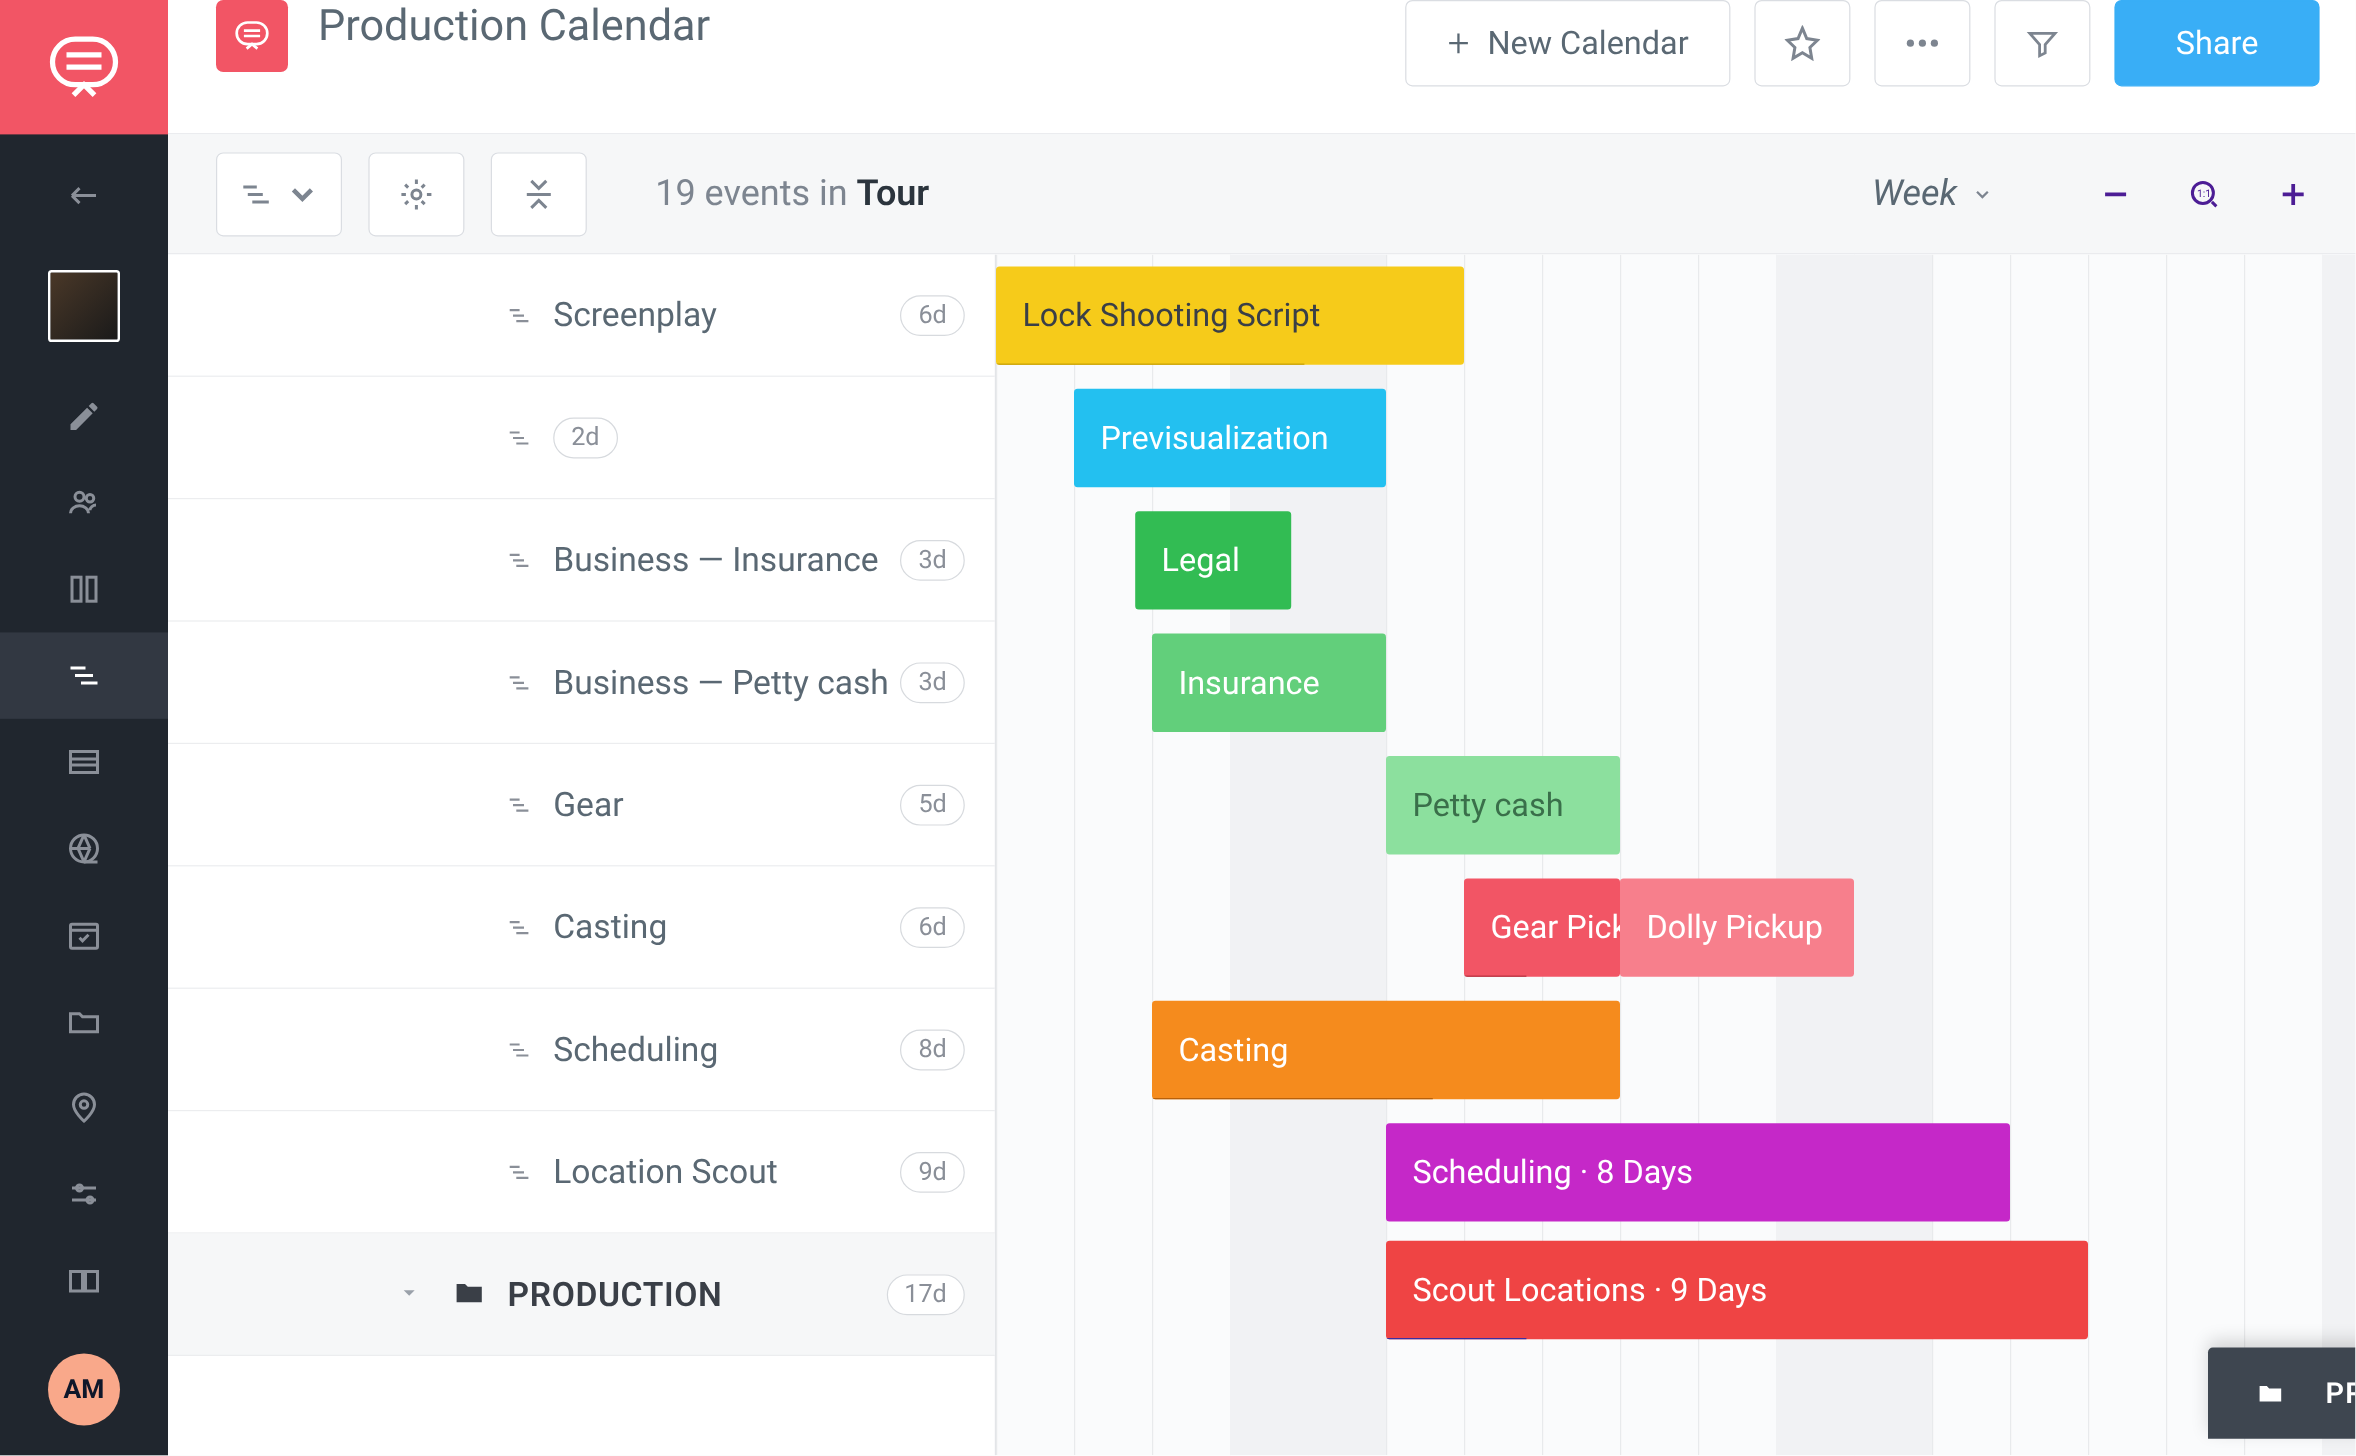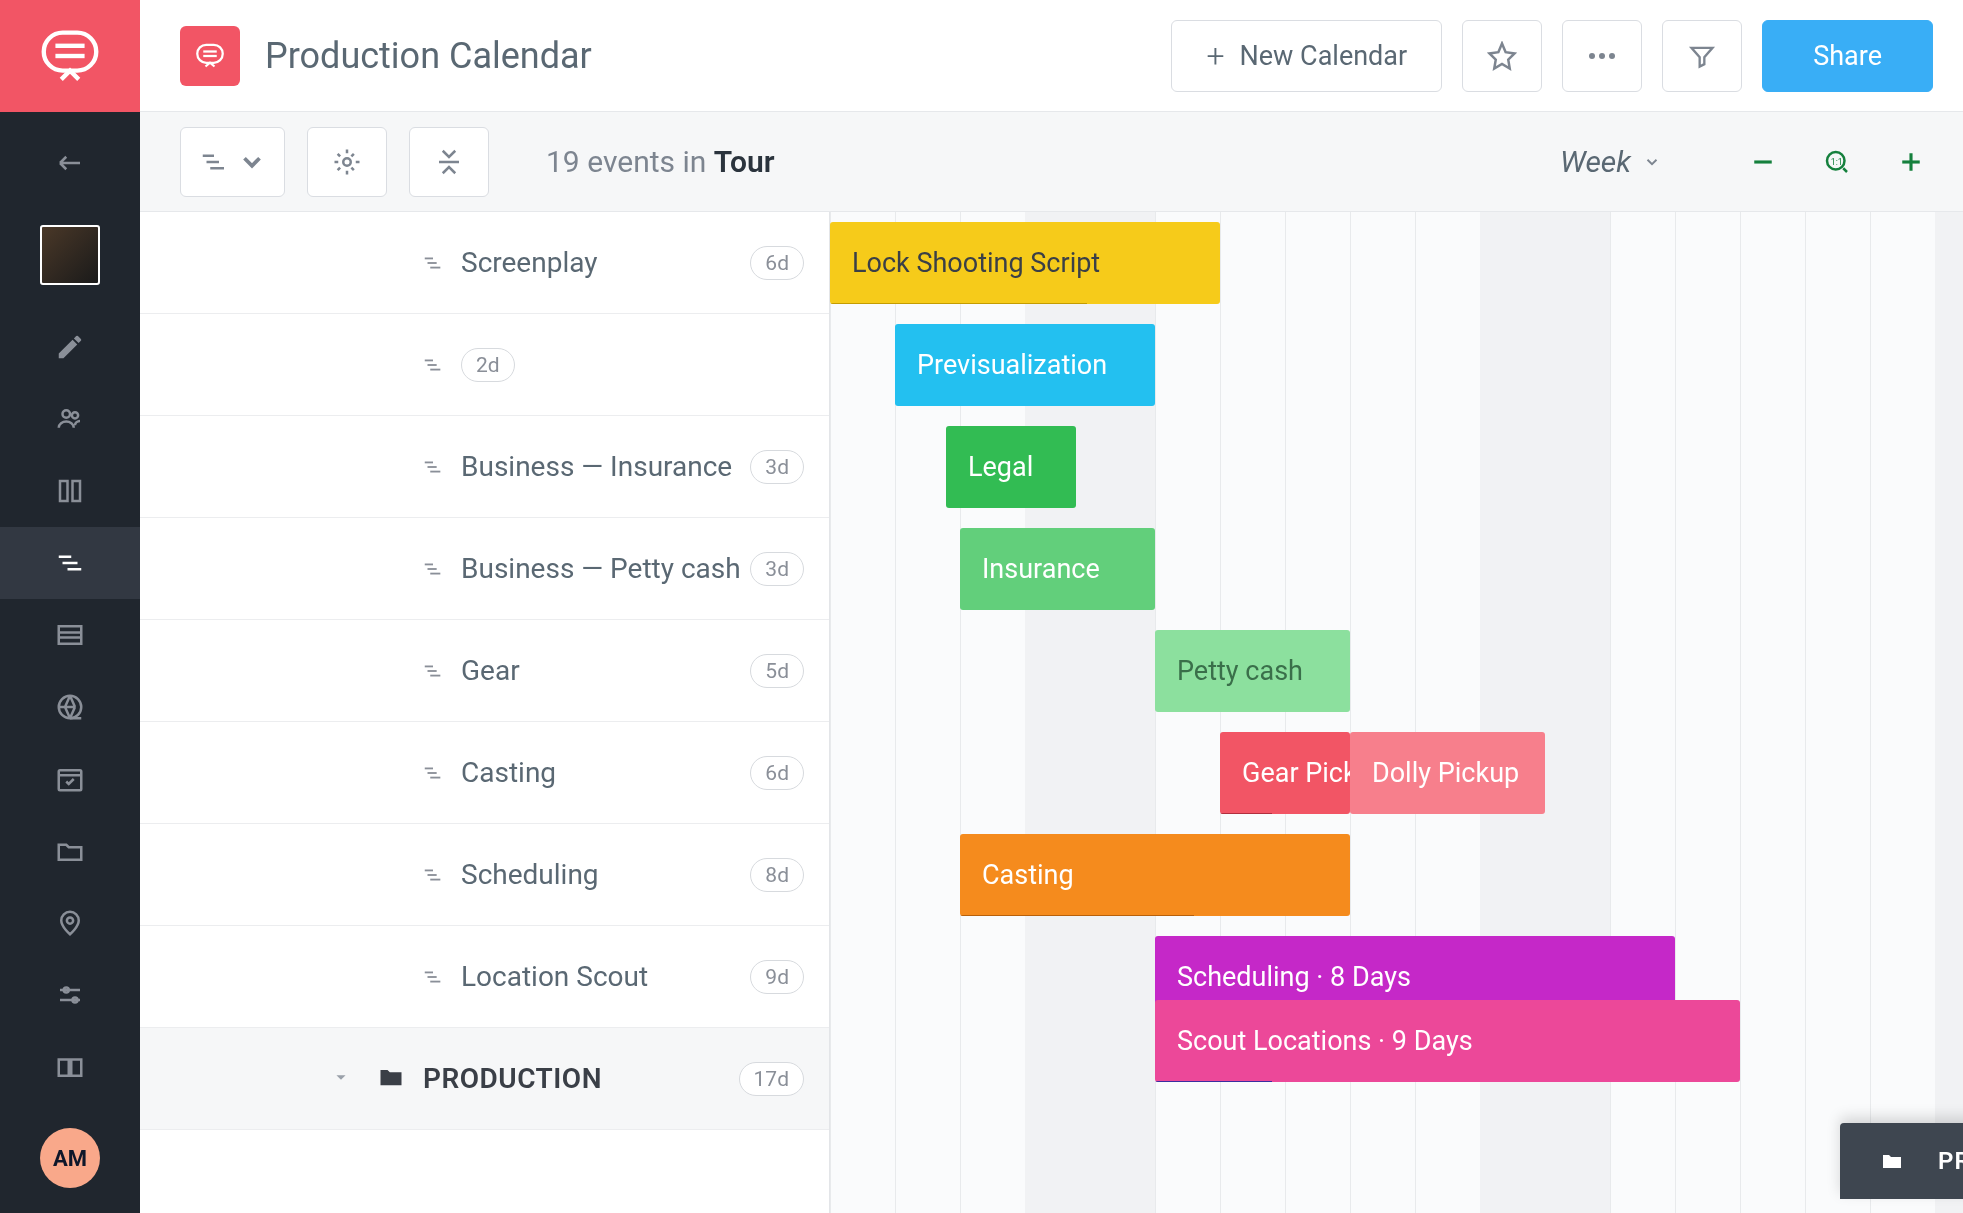--- a/index.html
+++ b/index.html
@@ -15,42 +15,42 @@
 .side-btn.active { background: #323842; color: #fff; }
 .side-btn svg { width: 30px; height: 30px; }
 .side-btn.thumb { margin-top: 20px; margin-bottom: 20px; }
 .thumb-img { width: 60px; height: 60px; border-radius: 3px; border: 2px solid #fff; background: linear-gradient(135deg,#4a3828,#1a1a1a); }
 .avatar { position: absolute; bottom: 25px; left: 50%; transform: translateX(-50%); width: 60px; height: 60px; border-radius: 50%; background: #f9a88a; color: #0f172a; display:flex; align-items:center; justify-content:center; font-size: 22px; font-weight: 700; }
 
 
 .main { flex: 1; display: flex; flex-direction: column; background: #fff; }
 
 
-.header { height: 112px; border-bottom: 1px solid #e6e8eb; display: flex; align-items: center; padding: 0 30px 0 40px; }
+.header { height: 112px; border-bottom: 1px solid #e6e8eb; display: flex; padding: 0 30px 0 40px; }
 .title-icon { width: 60px; height: 60px; background: #f25565; border-radius: 6px; display:flex; align-items:center; justify-content:center; margin-right: 25px; }
 .title-icon svg { width: 36px; height: 36px; }
 .page-title { font-size: 36px; font-weight: 400; color: #5a6873; }
 .header-spacer { flex: 1; }
 .hbtn { height: 72px; border: 1px solid #dadde2; border-radius: 6px; display:flex; align-items:center; justify-content:center; background:#fff; cursor:pointer; font-size: 27px; color:#5a6873; margin-left: 20px; }
 .hbtn.new { padding: 0 34px; }
 .hbtn.icon { width: 80px; }
 .hbtn.share { background: #39aef6; color:#fff; border-color:#39aef6; padding: 0 50px; }
 .plus { font-size: 32px; margin-right: 15px; color:#5a6873; font-weight:300; }
 
 
 .toolbar { height: 100px; background: #f6f7f8; border-bottom: 1px solid #e6e8eb; display:flex; align-items:center; padding: 0 30px 0 40px; }
 .tbtn { width: 80px; height: 70px; border: 1px solid #dadde2; border-radius: 6px; background:#fff; display:flex; align-items:center; justify-content:center; margin-right: 22px; cursor:pointer; color:#7d8590; }
 .tbtn.first { width: 105px; }
 .tbtn svg { width: 30px; height: 30px; }
 .event-count { font-size: 30px; color:#7d8590; margin-left: 35px; }
 .event-count b { color:#2b343d; font-weight:600; }
 .toolbar-spacer { flex: 1; }
 .view-sel { font-size: 30px; color:#5a6873; display:flex; align-items:center; cursor:pointer; margin-right: 50px; font-style: italic; }
 .chev-down { margin-left: 12px; }
-.tb-icon { width: 44px; color:#15803d; display:flex; align-items:center; justify-content:center; margin-left: 30px; cursor:pointer; }
+.tb-icon { width: 44px; color:#4c1d95; display:flex; align-items:center; justify-content:center; margin-left: 30px; cursor:pointer; }
 .tb-icon svg { width:30px; height:30px; }
 
 
 .body { flex: 1; display:flex; position:relative; background:#fafbfc; overflow:hidden; }
 .rowlist { width: 690px; border-right: 1px solid #e3e5e8; background:#fff; }
 .row { height: 102px; border-bottom: 1px solid #ecedef; display:flex; align-items:center; padding: 0 25px 0 280px; position:relative; }
 .row.group { background:#f6f7f8; padding-left: 190px; }
 .row-icon { color:#8a8f98; margin-right: 15px; display:flex; align-items:center; }
 .row-icon svg { width:26px; height:22px; }
 .row-label { font-size: 28px; color:#5a6873; flex:1; }
@@ -380,21 +380,21 @@
         <div class="bars" id="bars">
             <div class="bar" style="left: 0px; width: 390px; top: 10px; background: rgb(246, 203, 26); color: rgb(58, 63, 71);">Lock Shooting Script<div class="prog" style="width: 66%; background: rgb(196, 156, 0);"></div></div>
             <div class="bar" style="left: 65px; width: 260px; top: 112px; background: rgb(35, 192, 240); color: rgb(255, 255, 255);">Previsualization</div>
             <div class="bar" style="left: 116px; width: 130px; top: 214px; background: rgb(50, 188, 83); color: rgb(255, 255, 255);">Legal</div>
             <div class="bar" style="left: 130px; width: 195px; top: 316px; background: rgb(98, 207, 123); color: rgb(255, 255, 255);">Insurance</div>
             <div class="bar" style="left: 325px; width: 195px; top: 418px; background: rgb(140, 224, 158); color: rgb(58, 111, 74);">Petty cash</div>
             <div class="bar" style="left: 390px; width: 130px; top: 520px; background: rgb(242, 85, 101); color: rgb(255, 255, 255);">Gear Pickup<div class="prog" style="width: 40%; background: rgb(177, 47, 62);"></div></div>
             <div class="bar" style="left: 520px; width: 195px; top: 520px; background: rgb(247, 127, 140); color: rgb(255, 255, 255);">Dolly Pickup</div>
             <div class="bar" style="left: 130px; width: 390px; top: 622px; background: rgb(245, 139, 29); color: rgb(255, 255, 255);">Casting<div class="prog" style="width: 60%; background: rgb(184, 96, 10);"></div></div>
             <div class="bar" style="left: 325px; width: 520px; top: 724px; background: rgb(197, 40, 200); color: rgb(255, 255, 255);">Scheduling · 8 Days</div>
-            <div class="bar" style="left: 325px; width: 585px; top: 788px; background: #ec4899; color: rgb(255, 255, 255);">Scout Locations · 9 Days<div class="prog" style="width: 20%; background: rgb(59, 45, 160);"></div></div>
+            <div class="bar" style="left: 325px; width: 585px; top: 822px; background: #ef4444; color: rgb(255, 255, 255);">Scout Locations · 9 Days<div class="prog" style="width: 20%; background: rgb(59, 45, 160);"></div></div>
           </div>
         <div class="footer">
           <span class="fld">
               <svg width="24" height="24" viewBox="0 0 24 24" fill="#fff">
                 <path d="M3 6h6l2 2h10v11H3V6z"></path>
               </svg>
             </span>
           <span class="name">PRODUCTION</span>
 
         </div>

